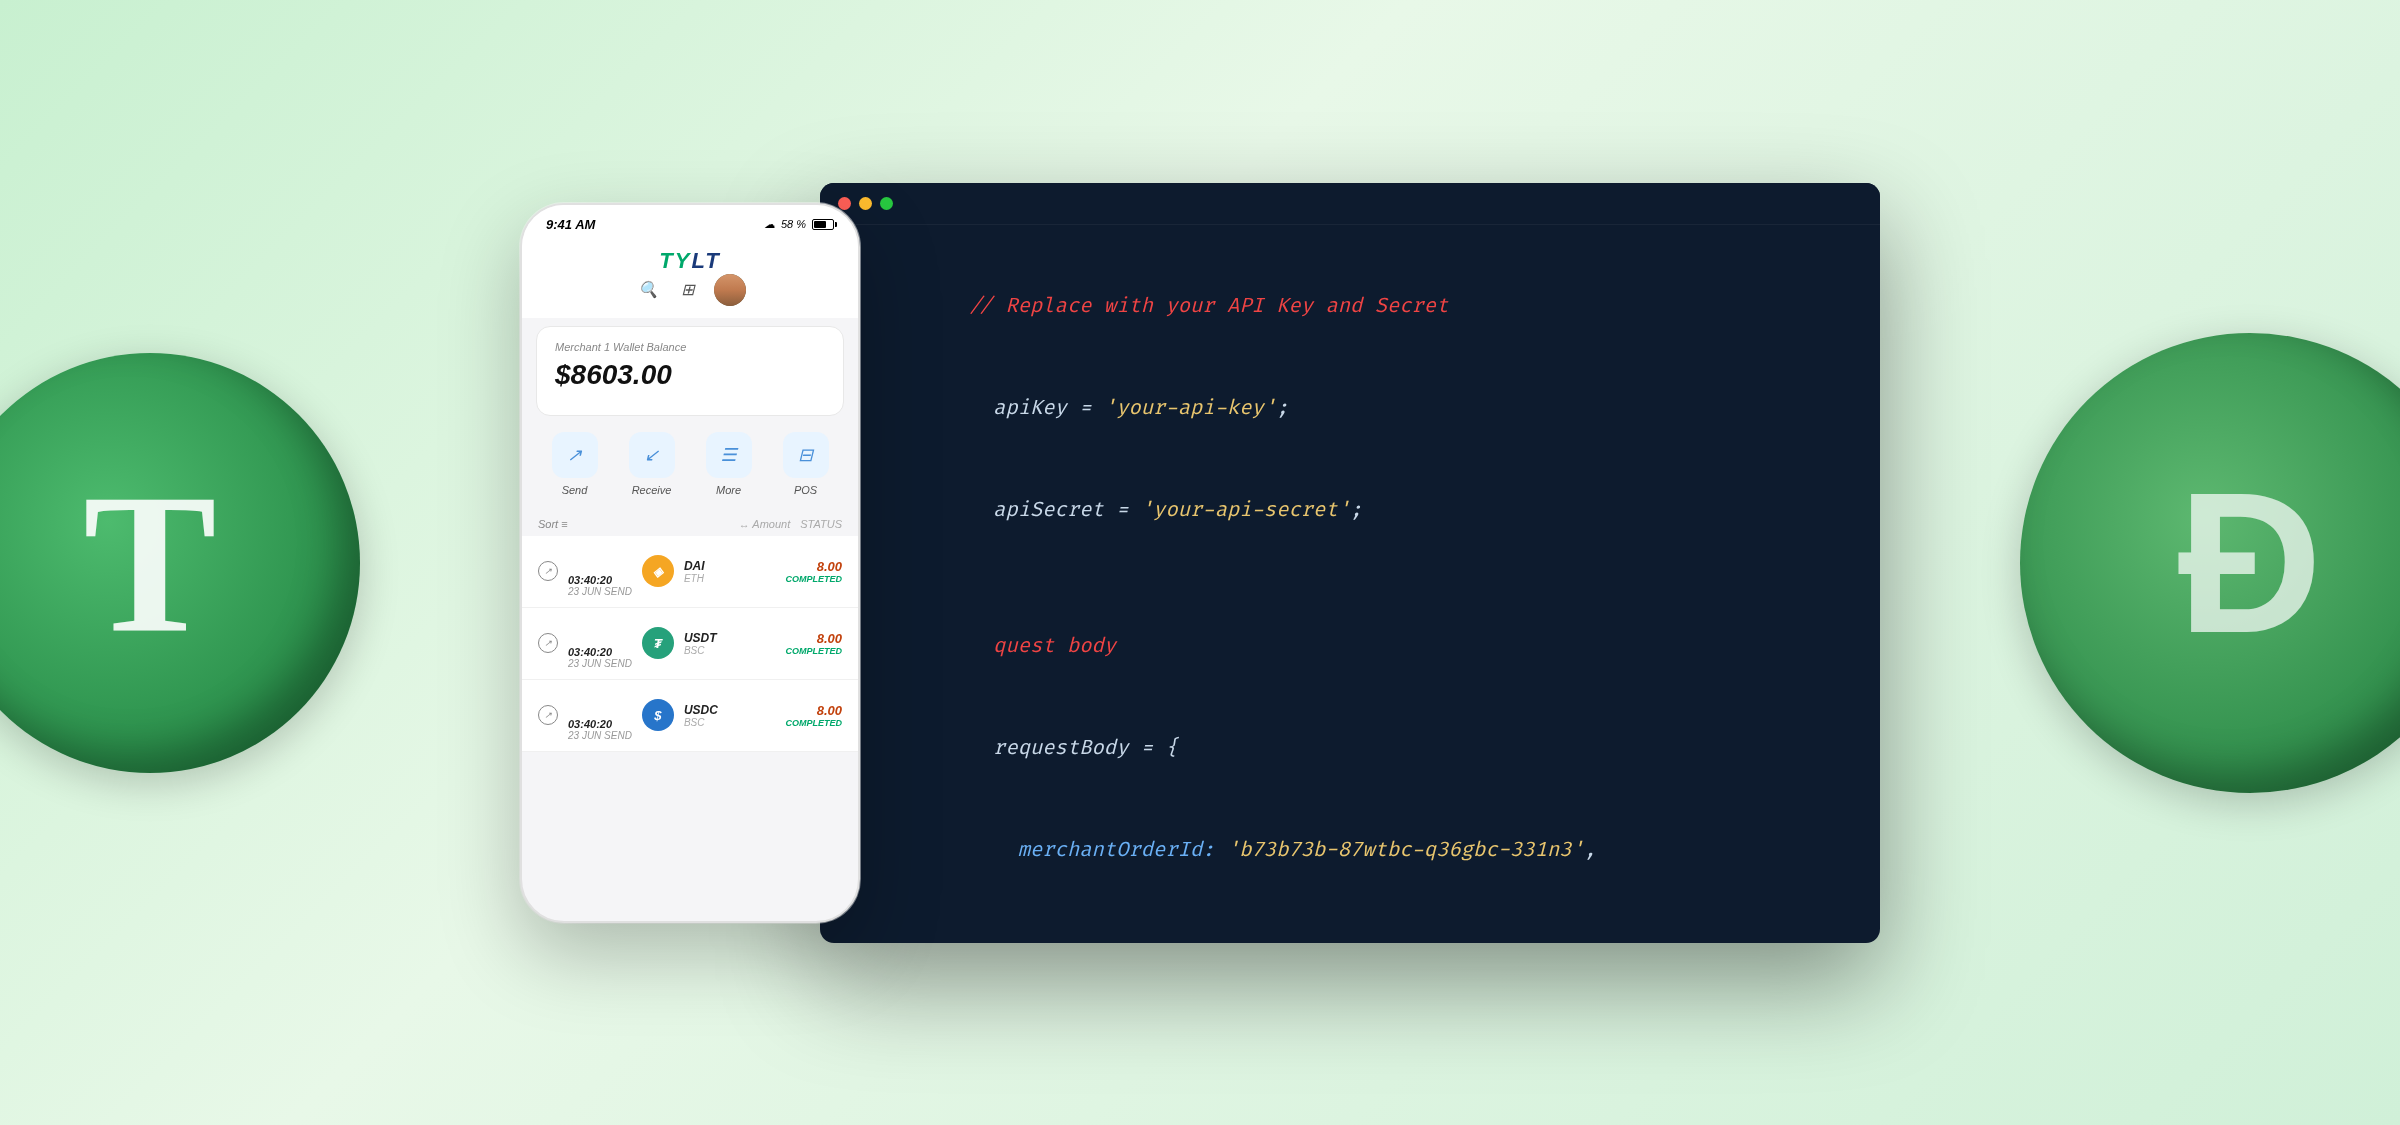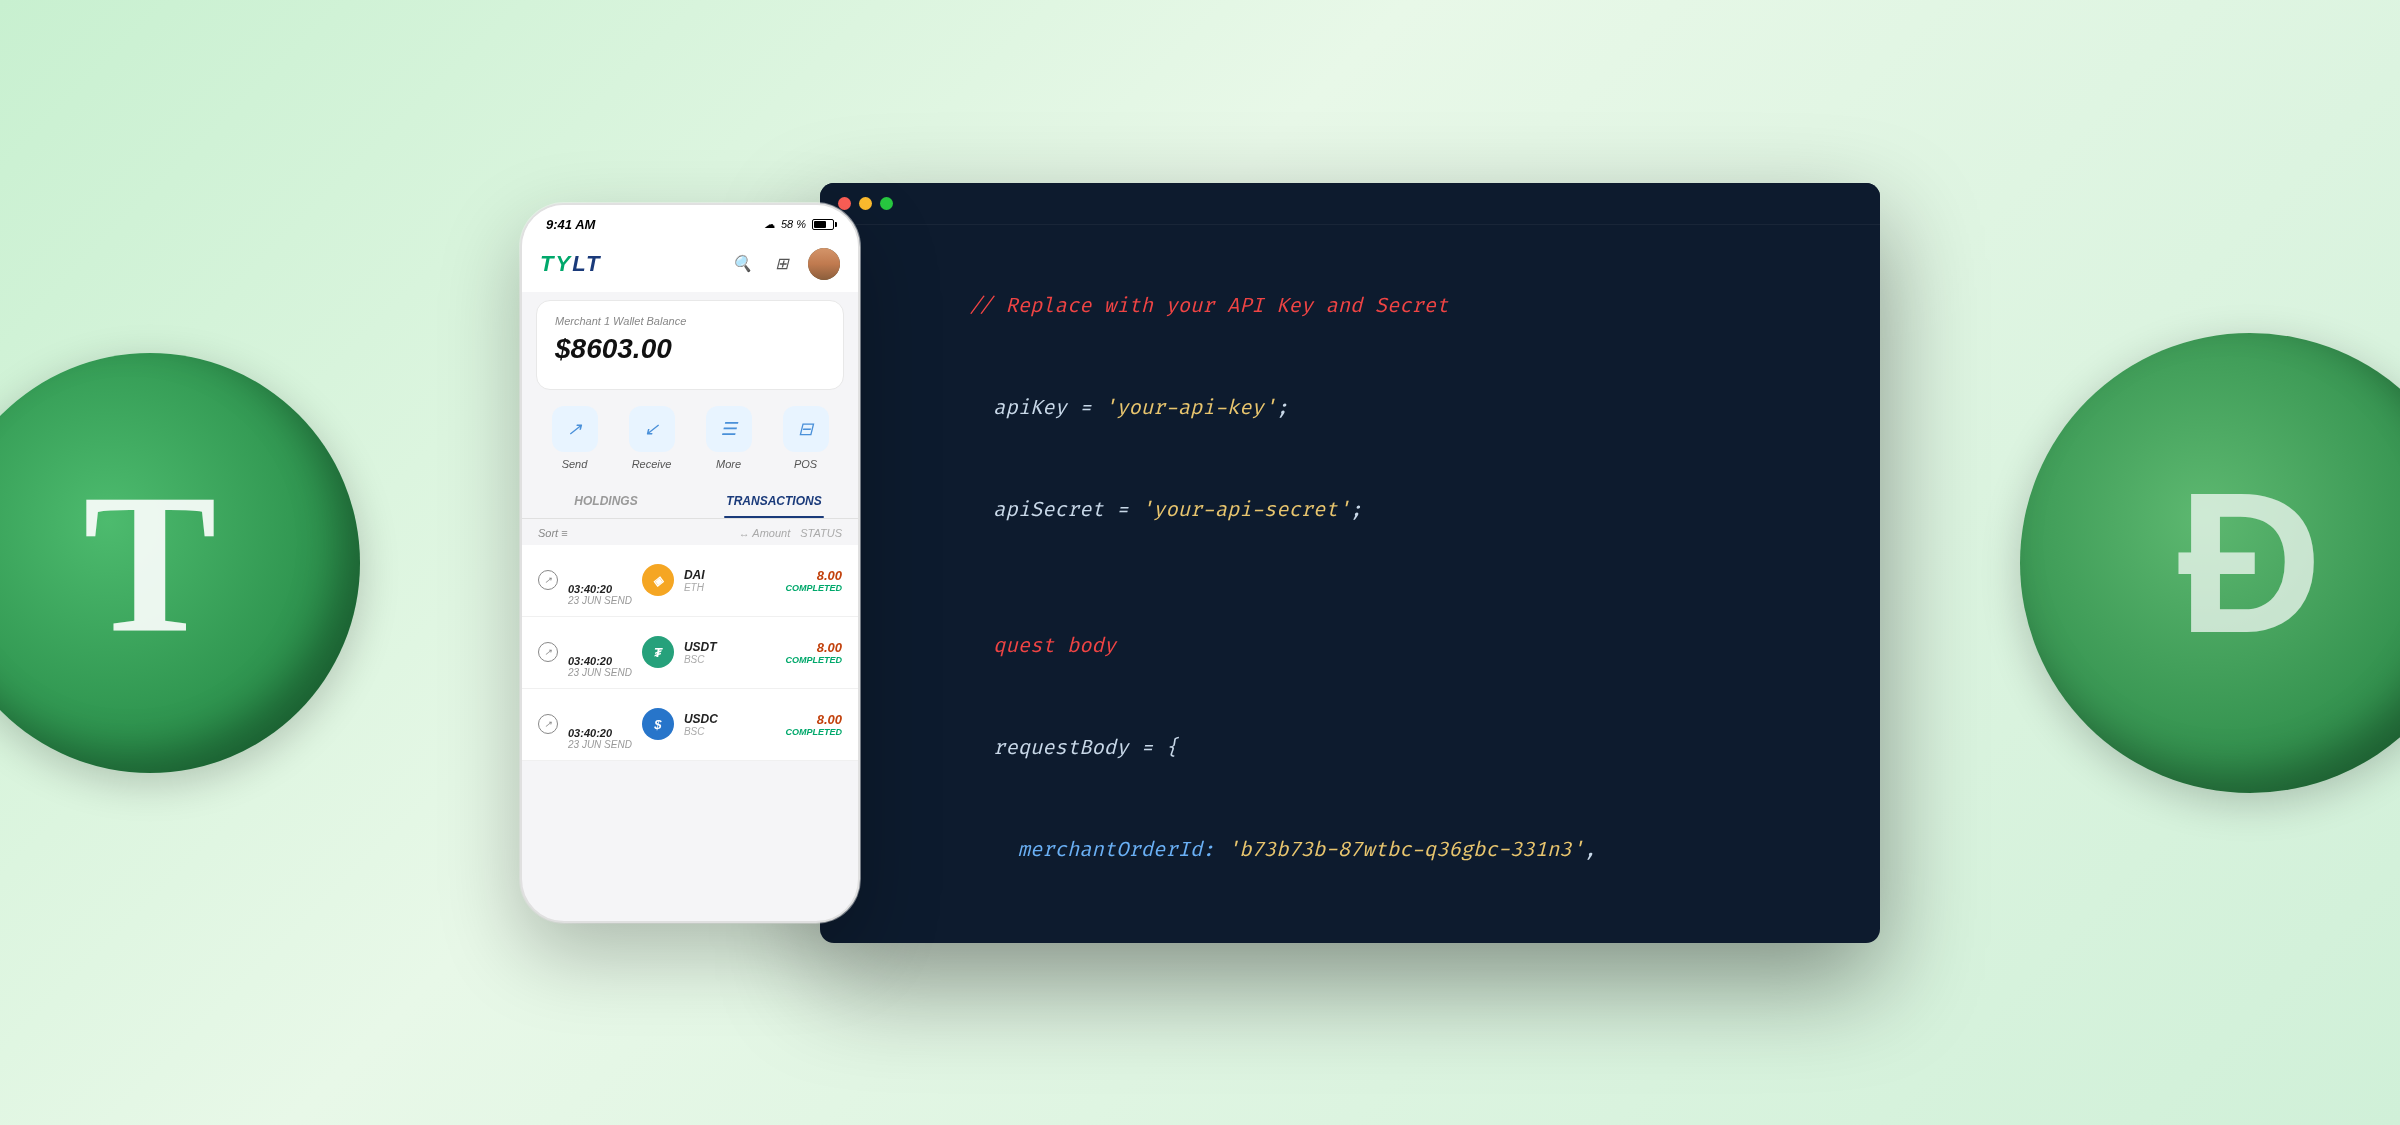--- a/index.html
+++ b/index.html
@@ -145,20 +145,21 @@
       border-radius: 1px;
     }
 
     
     .app-header {
       display: flex;
       justify-content: space-between;
       align-items: center;
       padding: 10px 18px 12px;
       background: #fff;
+      flex-direction: column;
     }
 
     .app-logo {
       font-size: 22px;
       font-weight: 800;
       letter-spacing: 2px;
     }
 
     .logo-t { color: #00a86b; }
     .logo-y { color: #00a86b; }
@@ -505,24 +506,20 @@
         <div class="action-btn">
           <div class="action-btn-icon">☰</div>
           <span class="action-btn-label">More</span>
         </div>
         <div class="action-btn">
           <div class="action-btn-icon">⊟</div>
           <span class="action-btn-label">POS</span>
         </div>
       </div>
 
-      <div class="tabs">
-        <div class="tab">HOLDINGS</div>
-        <div class="tab active">TRANSACTIONS</div>
-      </div>
 
       <div class="transactions-header">
         <span class="sort-label">Sort ≡</span>
         <div class="column-headers">
           <span>↔ Amount</span>
           <span>STATUS</span>
         </div>
       </div>
 
       <div class="transaction-list">

